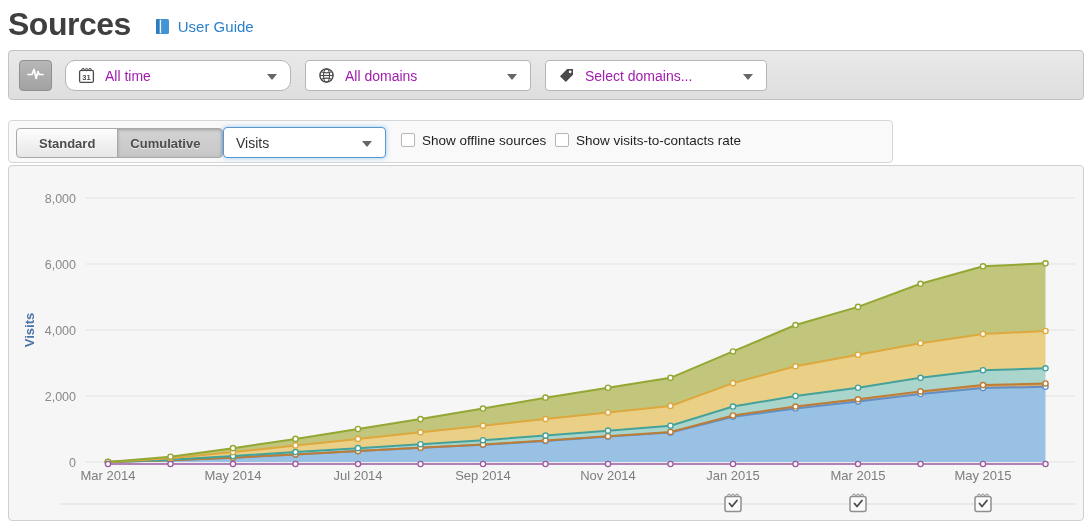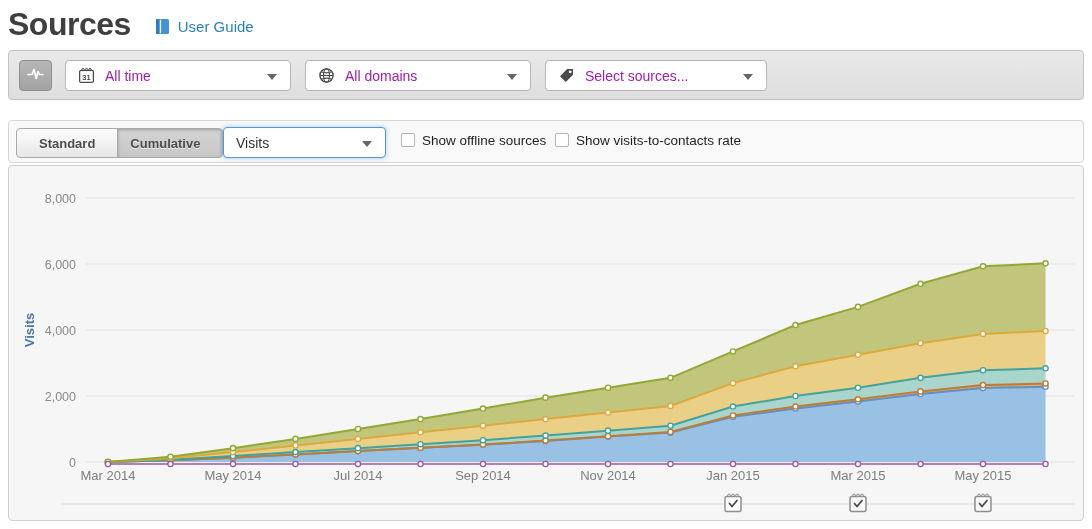--- a/index.html
+++ b/index.html
@@ -24,25 +24,25 @@
   .icon-btn { position:absolute; left:10px; top:9px; width:33px; height:31px;
     background:linear-gradient(#b7b7b7,#a2a2a2); border:1px solid #8f8f8f; border-radius:4px;
     display:flex; align-items:center; justify-content:center; cursor:pointer; }
   .dropdown { position:absolute; top:9px; height:31px; background:#fff;
     border:1px solid #b6b6b6; border-radius:4px; display:flex; align-items:center;
     padding:0 12px; cursor:pointer; }
   .dropdown .dd-icon { display:flex; width:17px; justify-content:center; }
   .dropdown .dd-label { font-size:14px; color:#a21caf; margin-left:10px; }
   .caret { position:absolute; right:13px; top:13px; width:0; height:0;
     border-left:5px solid transparent; border-right:5px solid transparent; border-top:6px solid #666; }
-  .dd-time    { left:56px;  width:226px; }
+  .dd-time    { left:56px;  width:226px;border-radius:10px; }
   .dd-domains { left:296px; width:226px; }
   .dd-report  { left:536px; width:222px; }
 
-  .toolbar2 { position:absolute; left:8px; top:120px; width:1076px; height:43px;
+  .toolbar2 { position:absolute; left:8px; top:120px; width:885px; height:43px;
     background:#f9f9f9; border:1px solid #d6d6d6; border-radius:4px; }
   .btn-group { position:absolute; left:7px; top:7px; display:flex; }
   .btn-group button { height:30px; font-size:13px; font-weight:bold; color:#4c4c4c;
     border:1px solid #a9a9a9; background:linear-gradient(#fdfdfd,#e6e6e6);
     padding:0 22px; cursor:pointer; font-family:inherit; text-shadow:0 1px 0 rgba(255,255,255,.7); }
   .btn-group button:first-child { border-radius:4px 0 0 4px; }
   .btn-group button:last-child { border-radius:0 4px 4px 0; margin-left:-1px; }
   .btn-group button.active { background:linear-gradient(#d3d3d3,#c7c7c7);
     box-shadow:inset 0 1px 3px rgba(0,0,0,.25);padding-left:12px; }
   .metric-dd { position:absolute; left:214px; top:6px; width:163px; height:31px; background:#fff;
@@ -119,21 +119,21 @@
       <span class="caret"></span>
     </div>
 
     <div class="dropdown dd-report">
       <span class="dd-icon">
         <svg width="17" height="17" viewBox="0 0 17 17">
           <path d="M2,9.2 L9.2,2 L15,2 L15,7.8 L7.8,15 Z" fill="#4a4a4a"></path>
           <circle cx="12.2" cy="4.8" r="1.4" fill="#ffffff"></circle>
         </svg>
       </span>
-      <span class="dd-label">Select sources...</span>
+      <span class="dd-label">Select domains...</span>
       <span class="caret"></span>
     </div>
   </div>
 
   <div class="toolbar2">
     <div class="btn-group">
       <button>Standard</button>
       <button class="active">Cumulative</button>
     </div>
 

